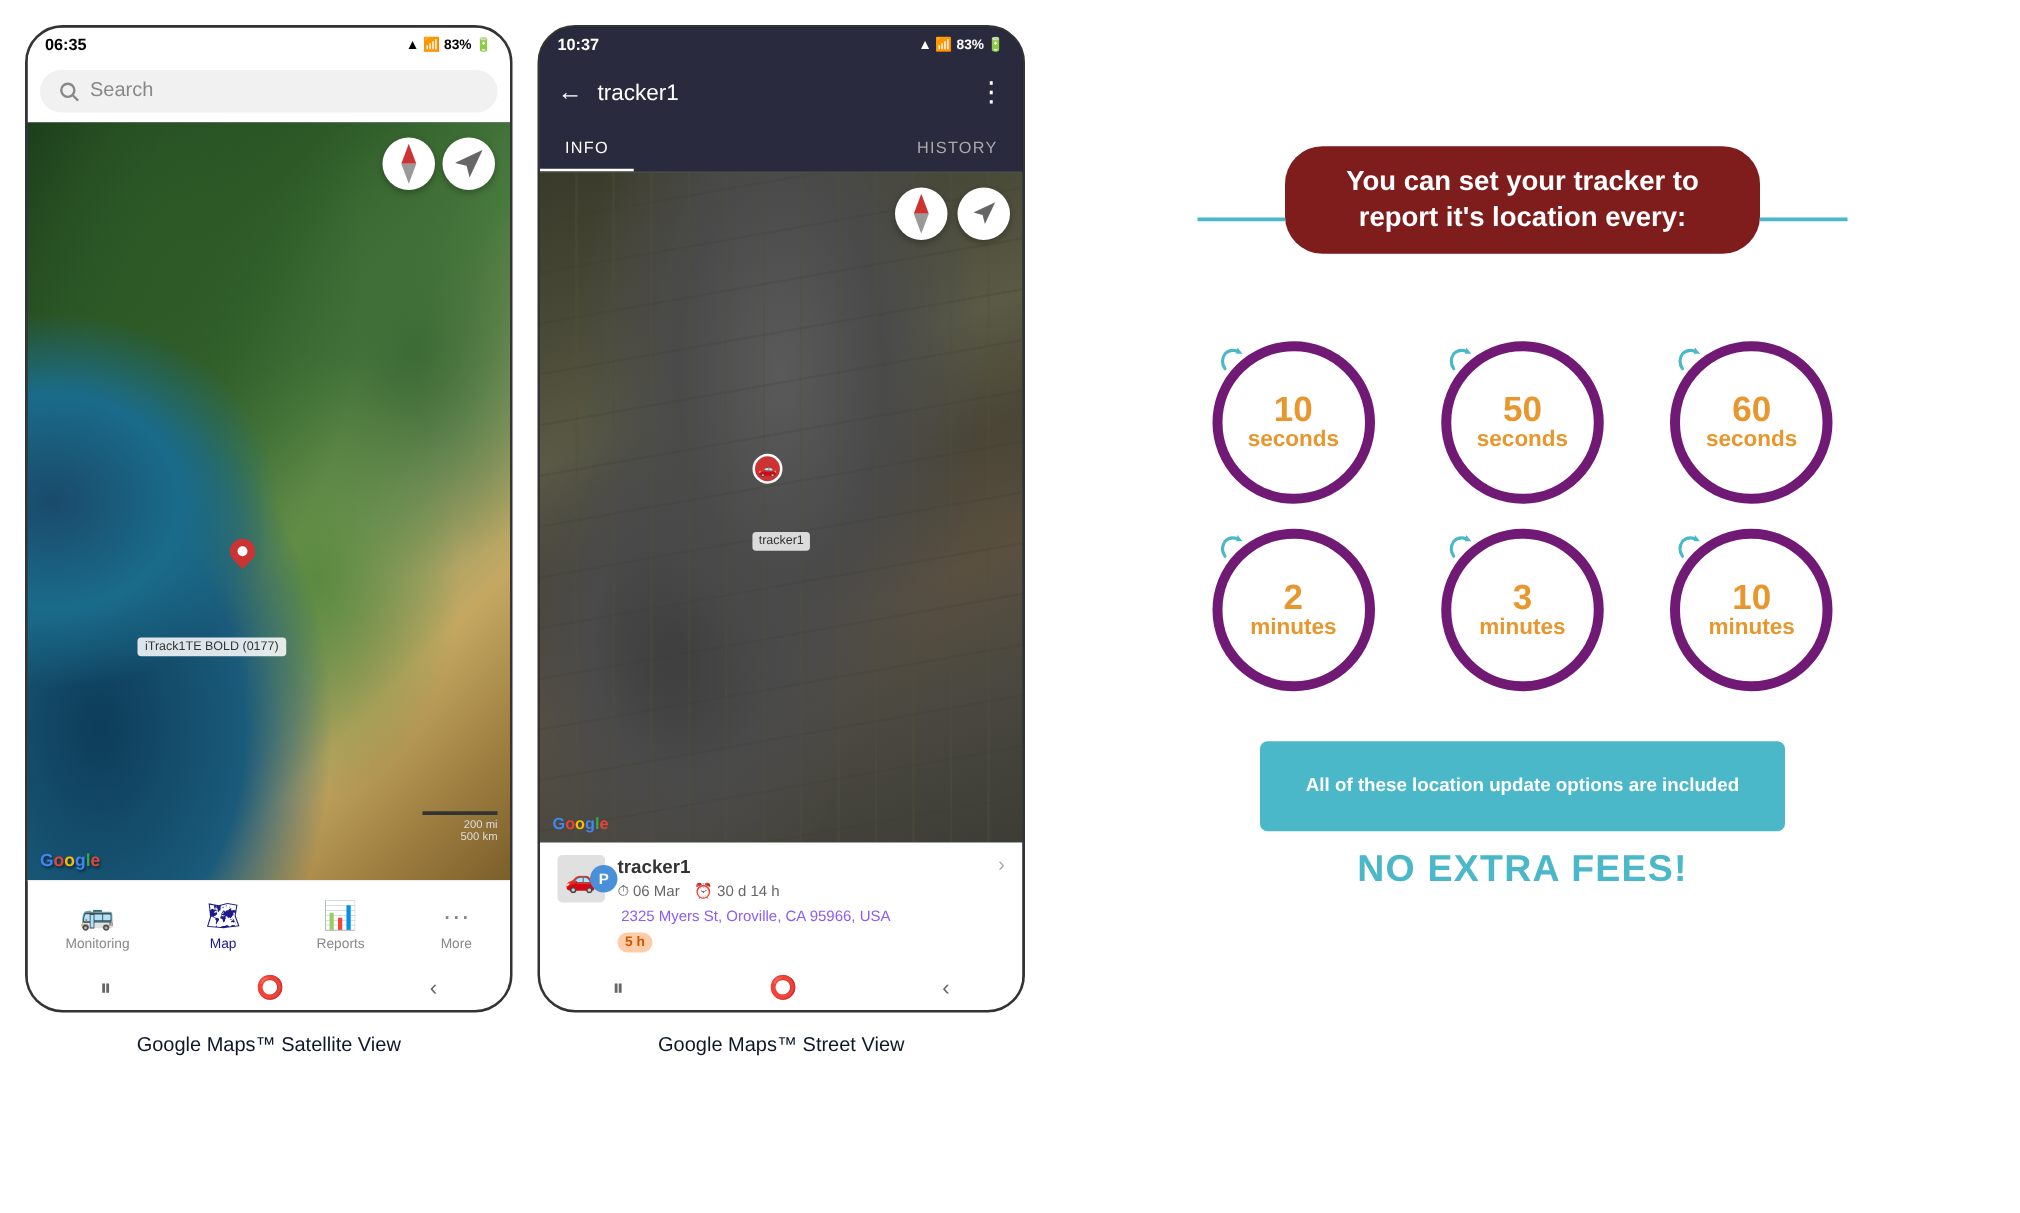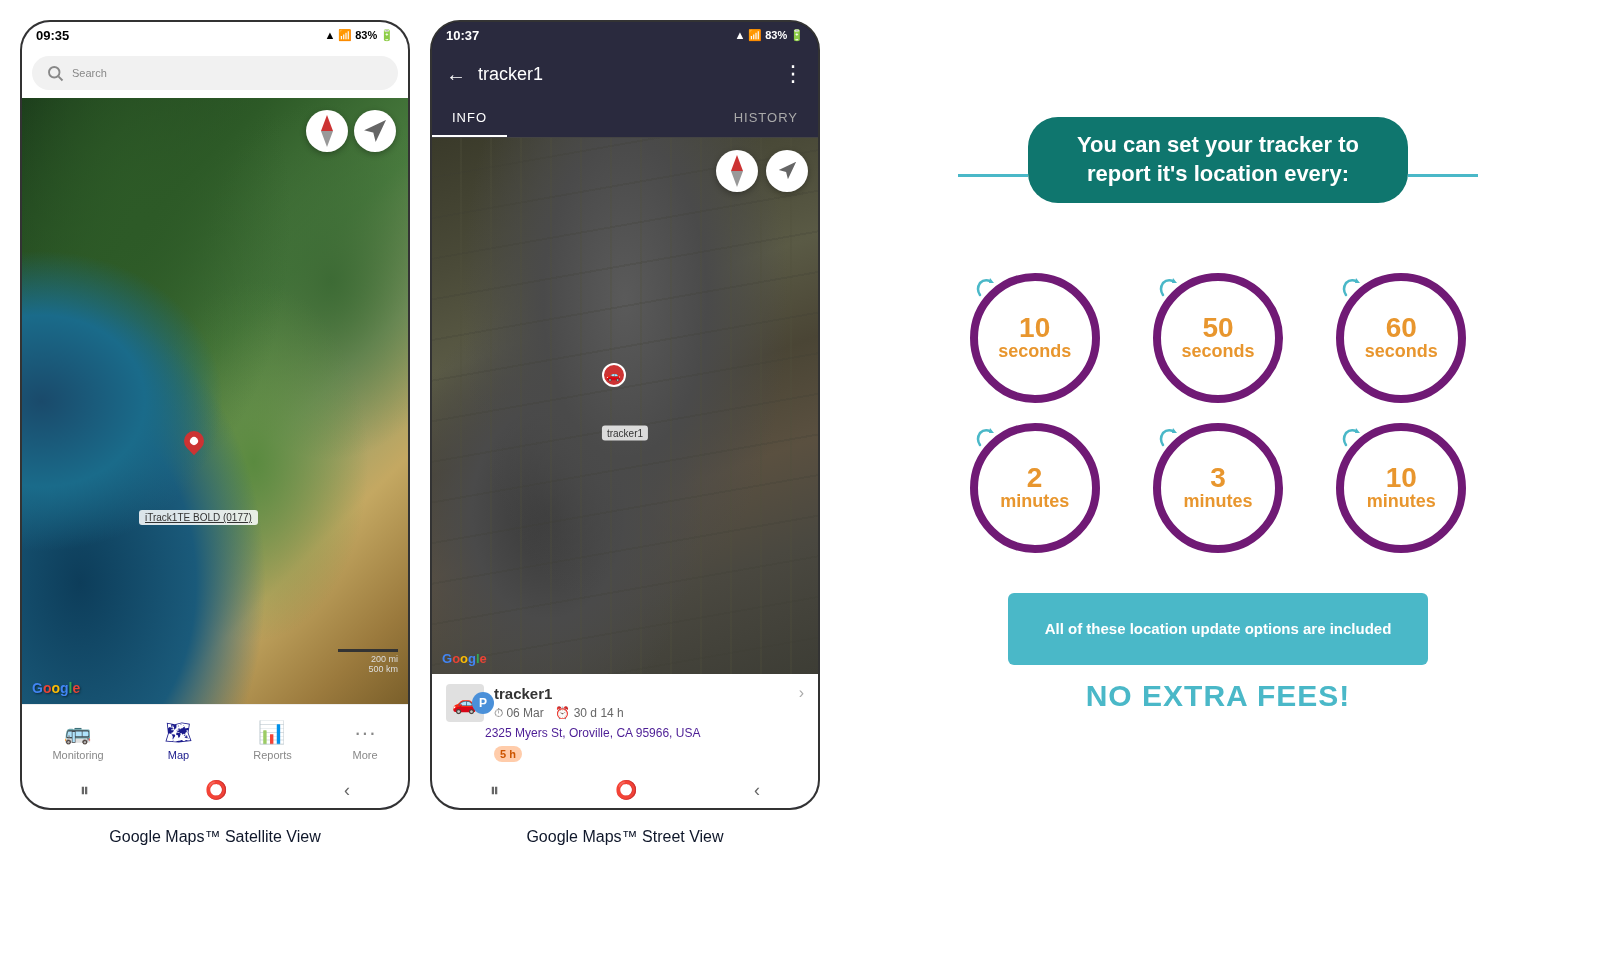--- a/index.html
+++ b/index.html
@@ -445,23 +445,23 @@
       color: #666;
       align-items: center;
     }
     .tracker-meta-item {
       display: flex;
       align-items: center;
       gap: 3px;
     }
     .tracker-address {
       font-size: 12px;
-      color: #4c1d95;
+      color: #8b5cf6;
       margin-top: 4px;
-      margin-left: 39px;
+      margin-left: 51px;
     }
     .time-badge {
       background: #ffccaa;
       color: #cc5500;
       padding: 2px 6px;
       border-radius: 10px;
       font-size: 11px;
       font-weight: bold;
       margin-top: 6px;
       display: inline-block;
@@ -481,21 +481,21 @@
       flex: 1;
       display: flex;
       flex-direction: column;
       align-items: center;
       justify-content: center;
       padding: 30px 20px;
       min-height: 790px;
     }
 
     .info-header {
-      background: #0f766e;
+      background: #7f1d1d;
       border-radius: 30px;
       padding: 14px 30px;
       text-align: center;
       margin-bottom: 30px;
       max-width: 380px;
     }
     .info-header-text {
       font-size: 22px;
       font-weight: bold;
       color: #fff;
@@ -587,54 +587,54 @@
       background: #4ab8c8;
     }
   </style>
 </head>
 <body>
 
 <div class="phone-wrapper">
   <div class="phone">
 
     <div class="status-bar">
-      <span>09:35</span>
+      <span>06:35</span>
       <div class="status-icons">
         <span>▲ 📶 83% 🔋</span>
       </div>
     </div>
 
     <div class="search-bar-row">
       <div class="search-bar">
         <svg class="search-icon-svg" viewBox="0 0 24 24" fill="none" stroke="#888" stroke-width="2.5">
           <circle cx="11" cy="11" r="7"></circle>
           <line x1="16.5" y1="16.5" x2="22" y2="22"></line>
         </svg>
-        <span style="color:#888;font-size:11px;">Search</span>
+        <span style="color:#888;font-size:16px;">Search</span>
       </div>
     </div>
 
     <div class="map-area">
       <div class="satellite-bg"></div>
 
       <div class="map-compass">
         <div class="map-compass-arrow"></div>
       </div>
 
       <div class="map-nav-btn">
         <svg width="22" height="22" viewBox="0 0 24 24" fill="none" stroke="#666" stroke-width="2">
           <polygon points="3,11 22,2 13,21 11,13" fill="#666"></polygon>
         </svg>
       </div>
 
       <div class="map-pin" style="left:42%;top:55%;">
         <div class="map-pin-head"></div>
       </div>
 
-      <div class="tracker-label" style="left:117px;top:68%;font-size:10px;text-decoration:underline;">iTrack1TE BOLD (0177)</div>
+      <div class="tracker-label" style="left:88px;top:68%;font-size:10px;">iTrack1TE BOLD (0177)</div>
 
       <div class="scale-bar">
         <div class="scale-line"></div>
         <span style="font-size:9px;color:#ddd;">200 mi</span>
         <span style="font-size:9px;color:#ddd;">500 km</span>
       </div>
 
       <div class="google-logo">
         <span>G</span><span>o</span><span>o</span><span>g</span><span>l</span><span>e</span>
       </div>

